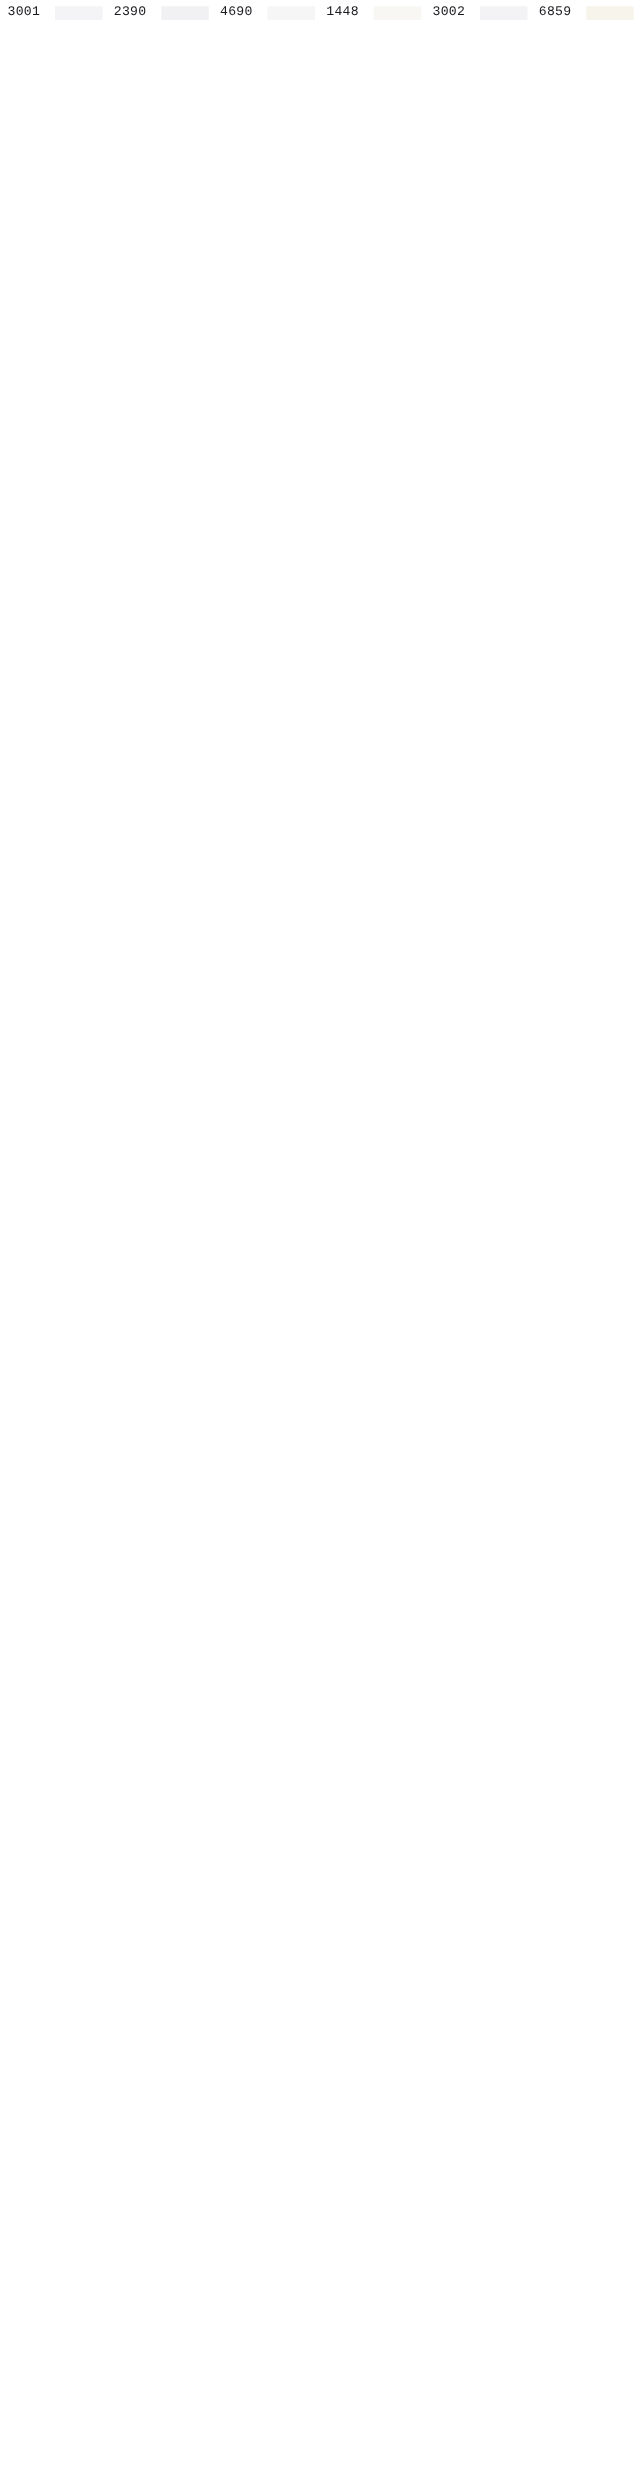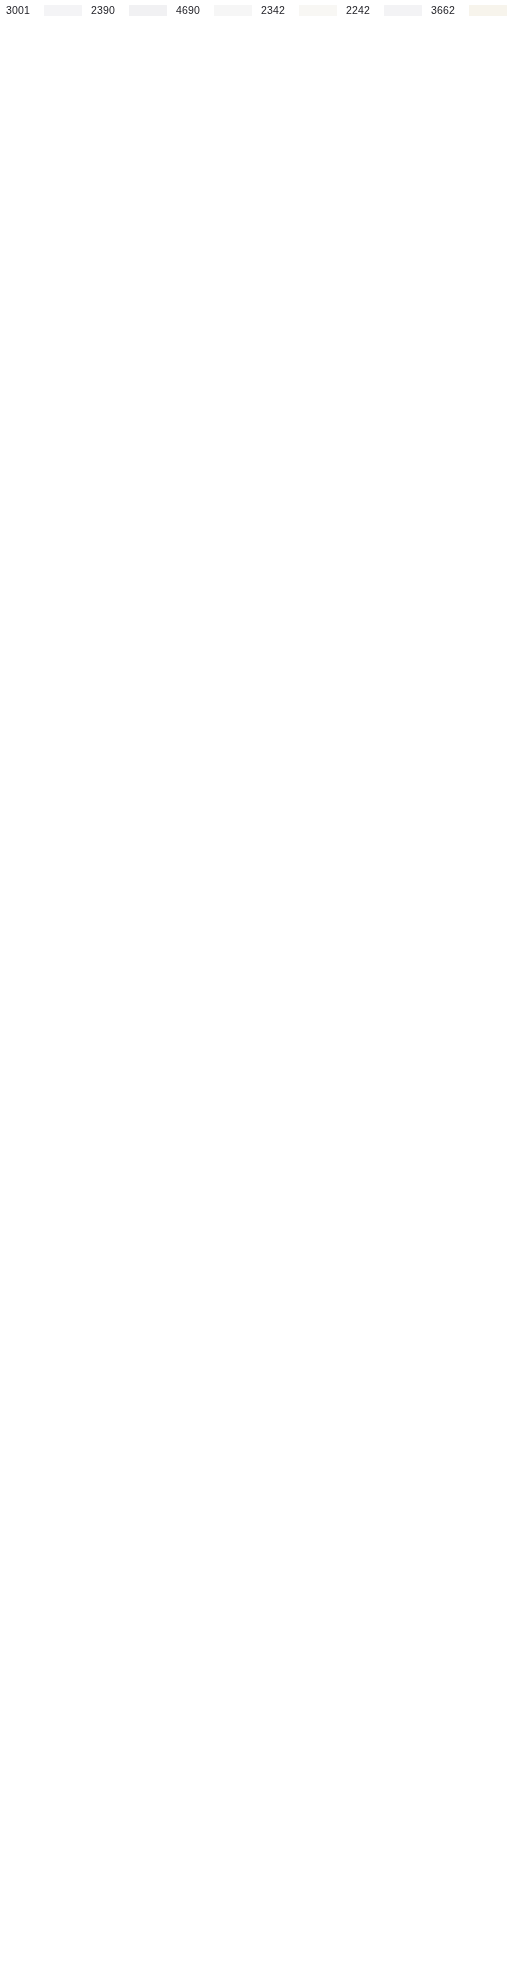--- a/index.html
+++ b/index.html
@@ -33,20 +33,21 @@
     padding-left: 6px;
   }
   .code {
     font-size: 10.5px;
     color: #1b1b21;
     letter-spacing: 0.2px;
     width: 33px;
     flex: 0 0 33px;
     line-height: 16px;
     white-space: nowrap;
+    font-family: Liberation Mono, monospace;
   }
   .swatch {
     flex: 0 0 38px;
     width: 38px;
     height: 11px;
     margin-left: 5px;
     border-radius: 0.5px;
   }
 </style>
 </head>
@@ -59,24 +60,24 @@
     </div>
     <div class="cell">
       <span class="code">2390</span>
       <span class="swatch" style="background: rgb(241, 241, 243);"></span>
     </div>
     <div class="cell">
       <span class="code">4690</span>
       <span class="swatch" style="background: rgb(246, 246, 246);"></span>
     </div>
     <div class="cell">
-      <span class="code">2342</span>
+      <span class="code">1448</span>
       <span class="swatch" style="background: rgb(248, 247, 244);"></span>
     </div>
     <div class="cell">
-      <span class="code">2242</span>
+      <span class="code">3002</span>
       <span class="swatch" style="background: rgb(243, 243, 245);"></span>
     </div>
     <div class="cell">
-      <span class="code">3662</span>
+      <span class="code">6859</span>
       <span class="swatch" style="background: rgb(247, 244, 236);"></span>
     </div>
   </div>
 
 </body></html>

